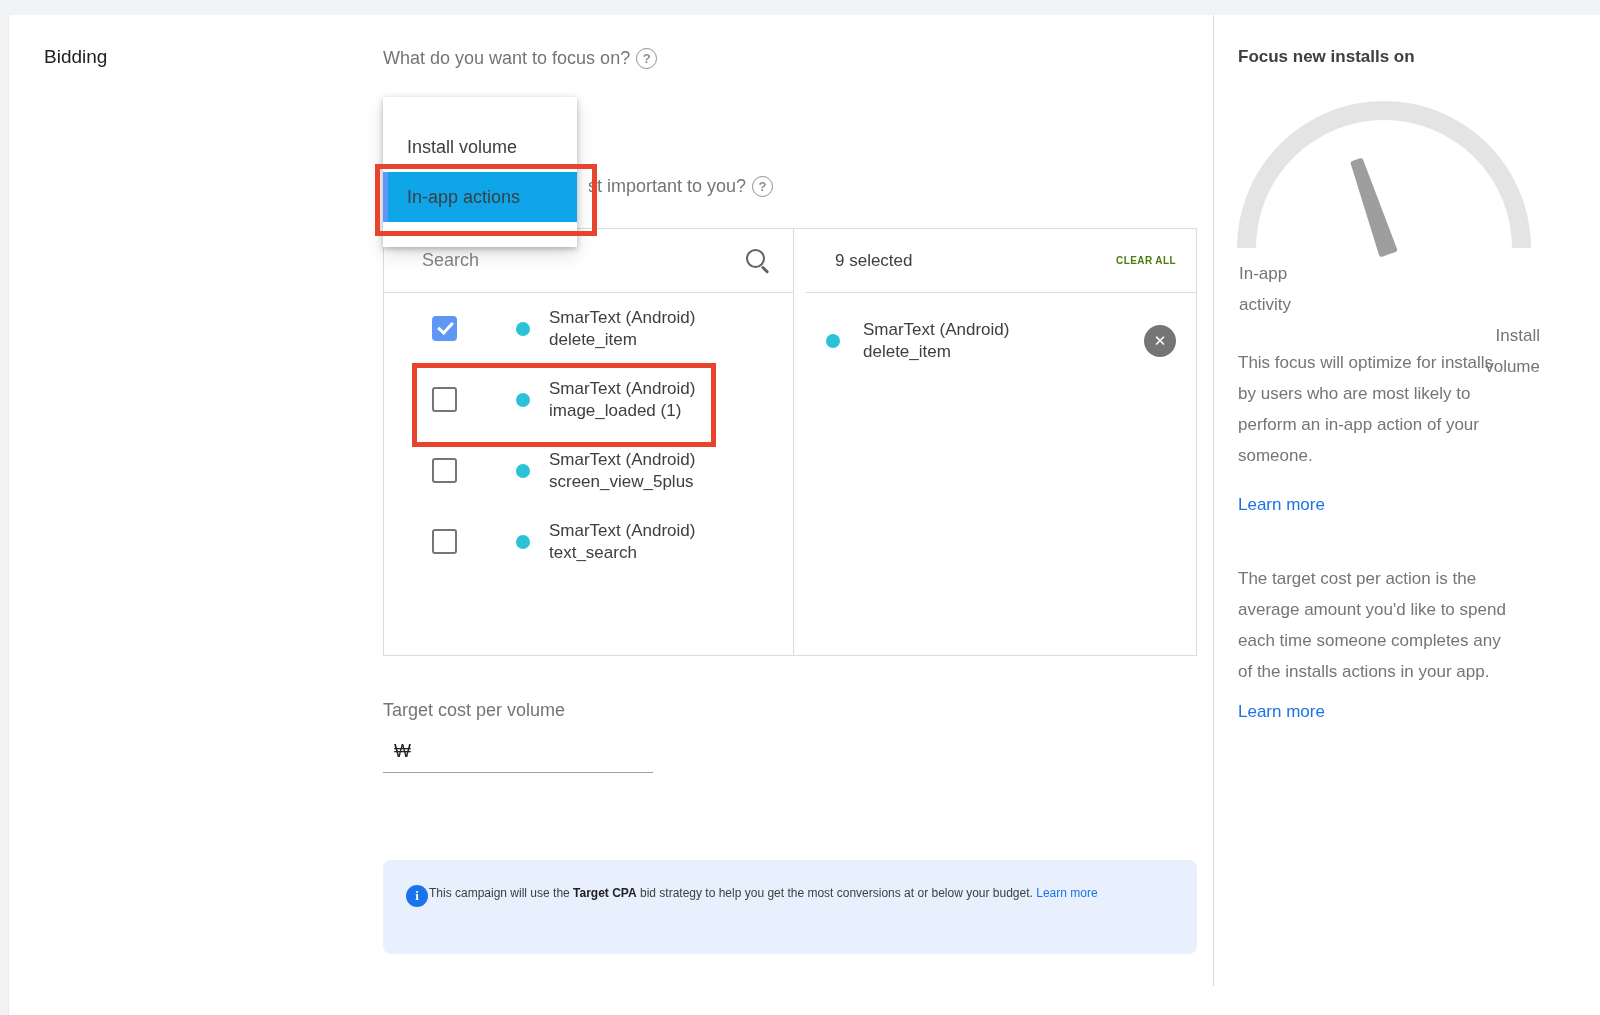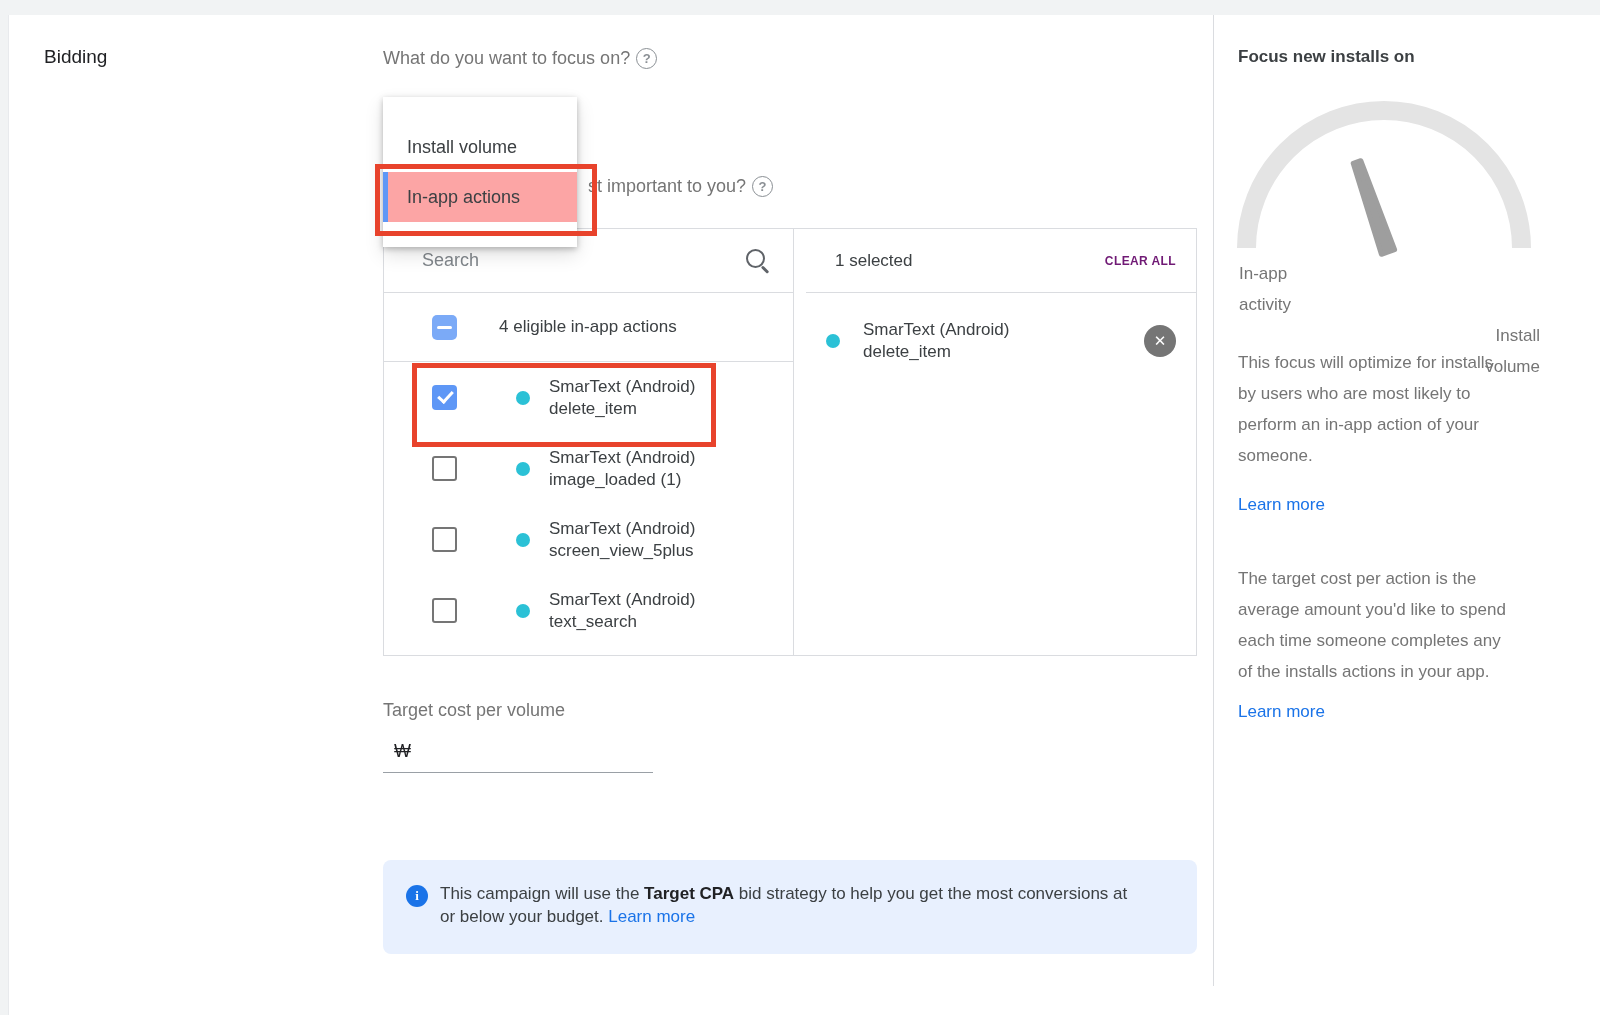--- a/index.html
+++ b/index.html
@@ -31,21 +31,21 @@
   
   .dropdown{
     position:absolute;left:383px;top:97px;width:194px;height:150px;background:#fff;
     box-shadow:0 2px 6px rgba(0,0,0,.25),0 8px 18px rgba(0,0,0,.12);
     padding:25px 0;box-sizing:border-box;z-index:5;
   }
   .dd-item{
     height:50px;display:flex;align-items:center;padding-left:24px;
     font-size:18px;color:#3c4043;position:relative;cursor:pointer;
   }
-  .dd-item.selected{background:#fca5a5;}
+  .dd-item.selected{background:#0ea5e9;}
   .dd-item.selected::before{
     content:"";position:absolute;left:0;top:0;bottom:0;width:5px;background:#5e97f6;
   }
   
   .annotation{
     position:absolute;border:5px solid #e8432c;background:transparent;z-index:8;pointer-events:none;
   }
   .ann-dropdown{left:375px;top:164px;width:212px;height:62px;}
   .ann-row{left:412px;top:363px;width:294px;height:74px;z-index:4;}
   
@@ -96,21 +96,21 @@
   }
   .event-dot{
     width:14px;height:14px;border-radius:50%;background:#2bc1d6;flex:0 0 auto;
   }
   .opt-row .event-dot{margin-left:59px;}
   .opt-label{margin-left:19px;font-size:17px;line-height:22px;color:#3c4043;}
   
   .sel-header{justify-content:space-between;padding:0 20px 0 29px;}
   .sel-count{font-size:17px;color:#3c4043;}
   .clear-all{
-    font-size:12px;font-weight:bold;color:#701a75;letter-spacing:.4px;cursor:pointer;background:none;border:none;
+    font-size:10px;font-weight:bold;color:#4d7c0f;letter-spacing:.4px;cursor:pointer;background:none;border:none;
     font-family:inherit;padding:0;margin-left:24px;
   }
   .chip-row{display:flex;align-items:center;padding:26px 20px 0 20px;}
   .chip-row .event-dot{margin-left:0;}
   .chip-label{margin-left:23px;font-size:17px;line-height:22px;color:#3c4043;flex:1;}
   .remove-btn{
     width:32px;height:32px;border-radius:50%;background:#757575;border:none;cursor:pointer;
     color:#fff;font-size:15px;font-weight:bold;display:flex;align-items:center;justify-content:center;
     flex:0 0 auto;padding:0;font-family:inherit;
   }
@@ -124,21 +124,21 @@
   .banner{
     position:absolute;left:383px;top:860px;width:814px;height:94px;border-radius:8px;
     background:#e8f0fe;display:flex;align-items:flex-start;padding:22px 40px 0 23px;box-sizing:border-box;
   }
   .info-icon{
     width:22px;height:22px;border-radius:50%;background:#1a73e8;color:#fff;
     display:flex;align-items:center;justify-content:center;
     font-size:13px;font-weight:bold;font-family:"Liberation Serif","DejaVu Serif",serif;
     flex:0 0 auto;margin-top:3px;
   }
-  .banner-text{margin-left:12px;font-size:17px;line-height:23px;color:#3c4043;max-width:690px;}
+  .banner-text{margin-left:1px;font-size:12px;line-height:23px;color:#3c4043;max-width:690px;}
   .banner-text b{color:#202124;}
   .link{color:#1a73e8;text-decoration:none;cursor:pointer;}
   
   .vdivider{position:absolute;left:1213px;top:15px;width:1px;height:971px;background:#dadce0;}
   .sb-title{position:absolute;left:1238px;top:47px;font-size:17px;font-weight:bold;color:#3c4043;}
   .gauge{position:absolute;left:1237px;top:99px;}
   .gauge-labels{
     position:absolute;left:1239px;top:258px;width:301px;display:flex;justify-content:space-between;
     font-size:17px;line-height:26px;color:#757575;flex-direction:column;
   }
@@ -177,24 +177,20 @@
 <div class="annotation ann-dropdown"></div>
 
 <div class="picker">
   <div class="pane-left">
     <div class="pane-header">
       <div class="search-wrap">
         <input class="search-input" type="text" placeholder="Search" style="">
         <span class="search-icon"></span>
       </div>
     </div>
-    <div class="eligible-row">
-      <span class="cb indeterminate"></span>
-      <span class="label">4 eligible in-app actions</span>
-    </div>
 
     <div class="opt-row">
       <span class="cb checked"></span>
       <span class="event-dot"></span>
       <div class="opt-label">
         <div>SmarText (Android)</div>
         <div>delete_item</div>
       </div>
     </div>
     <div class="opt-row">
@@ -218,21 +214,21 @@
       <span class="event-dot"></span>
       <div class="opt-label">
         <div>SmarText (Android)</div>
         <div>text_search</div>
       </div>
     </div>
   </div>
 
   <div class="pane-right">
     <div class="pane-header sel-header">
-      <span class="sel-count">1 selected</span>
+      <span class="sel-count">9 selected</span>
       <button class="clear-all">CLEAR ALL</button>
     </div>
     <div class="chip-row">
       <span class="event-dot"></span>
       <div class="chip-label">
         <div>SmarText (Android)</div>
         <div>delete_item</div>
       </div>
       <button class="remove-btn">✕</button>
     </div>

